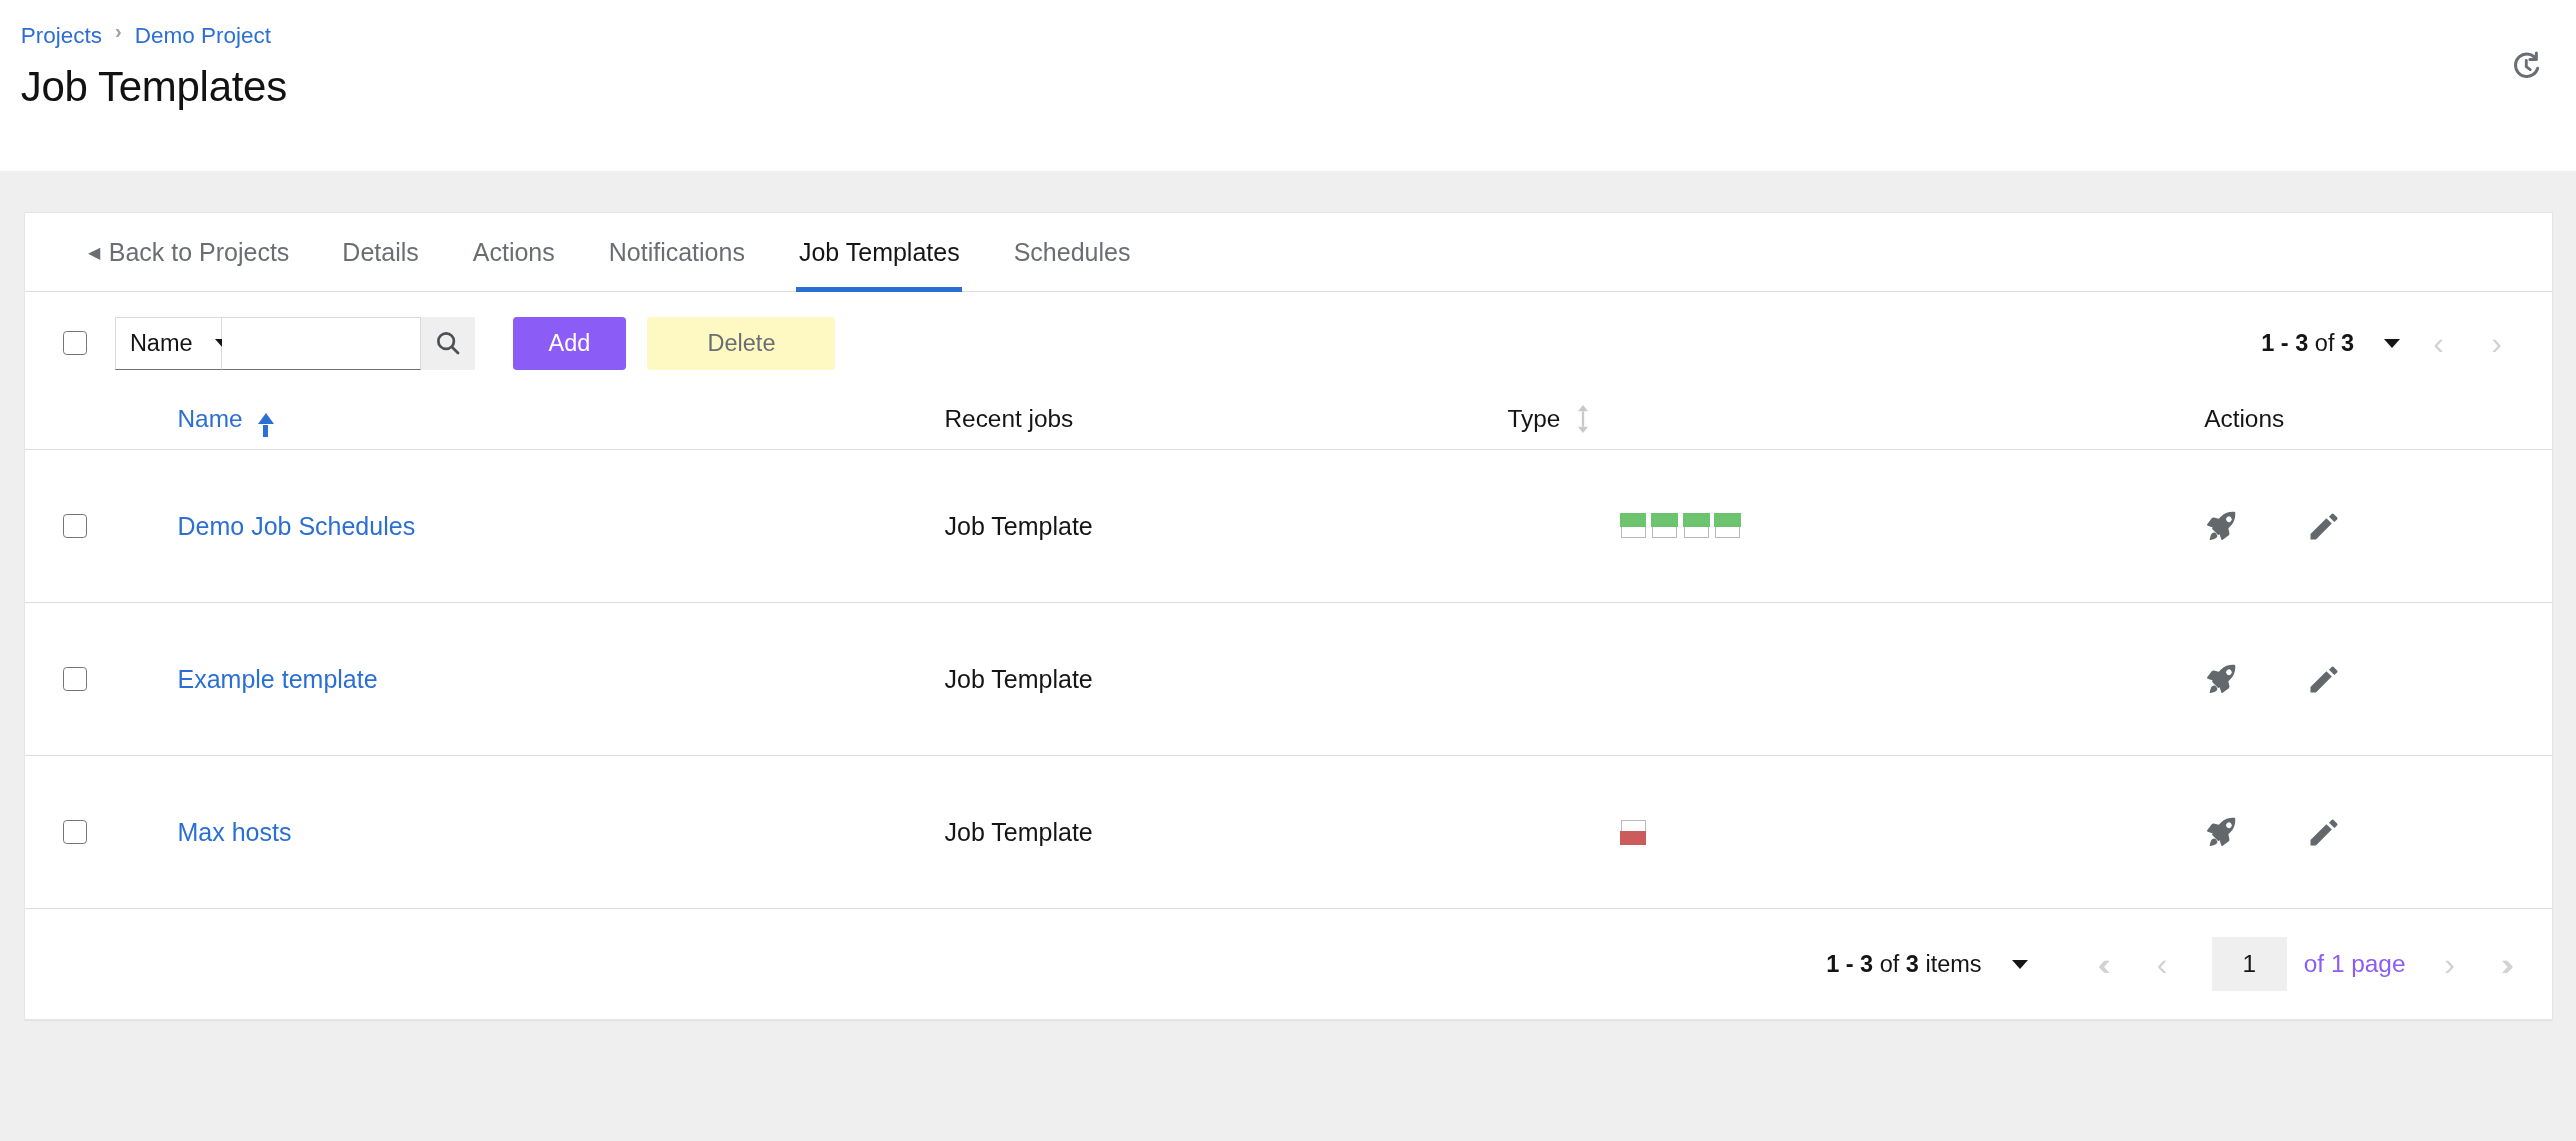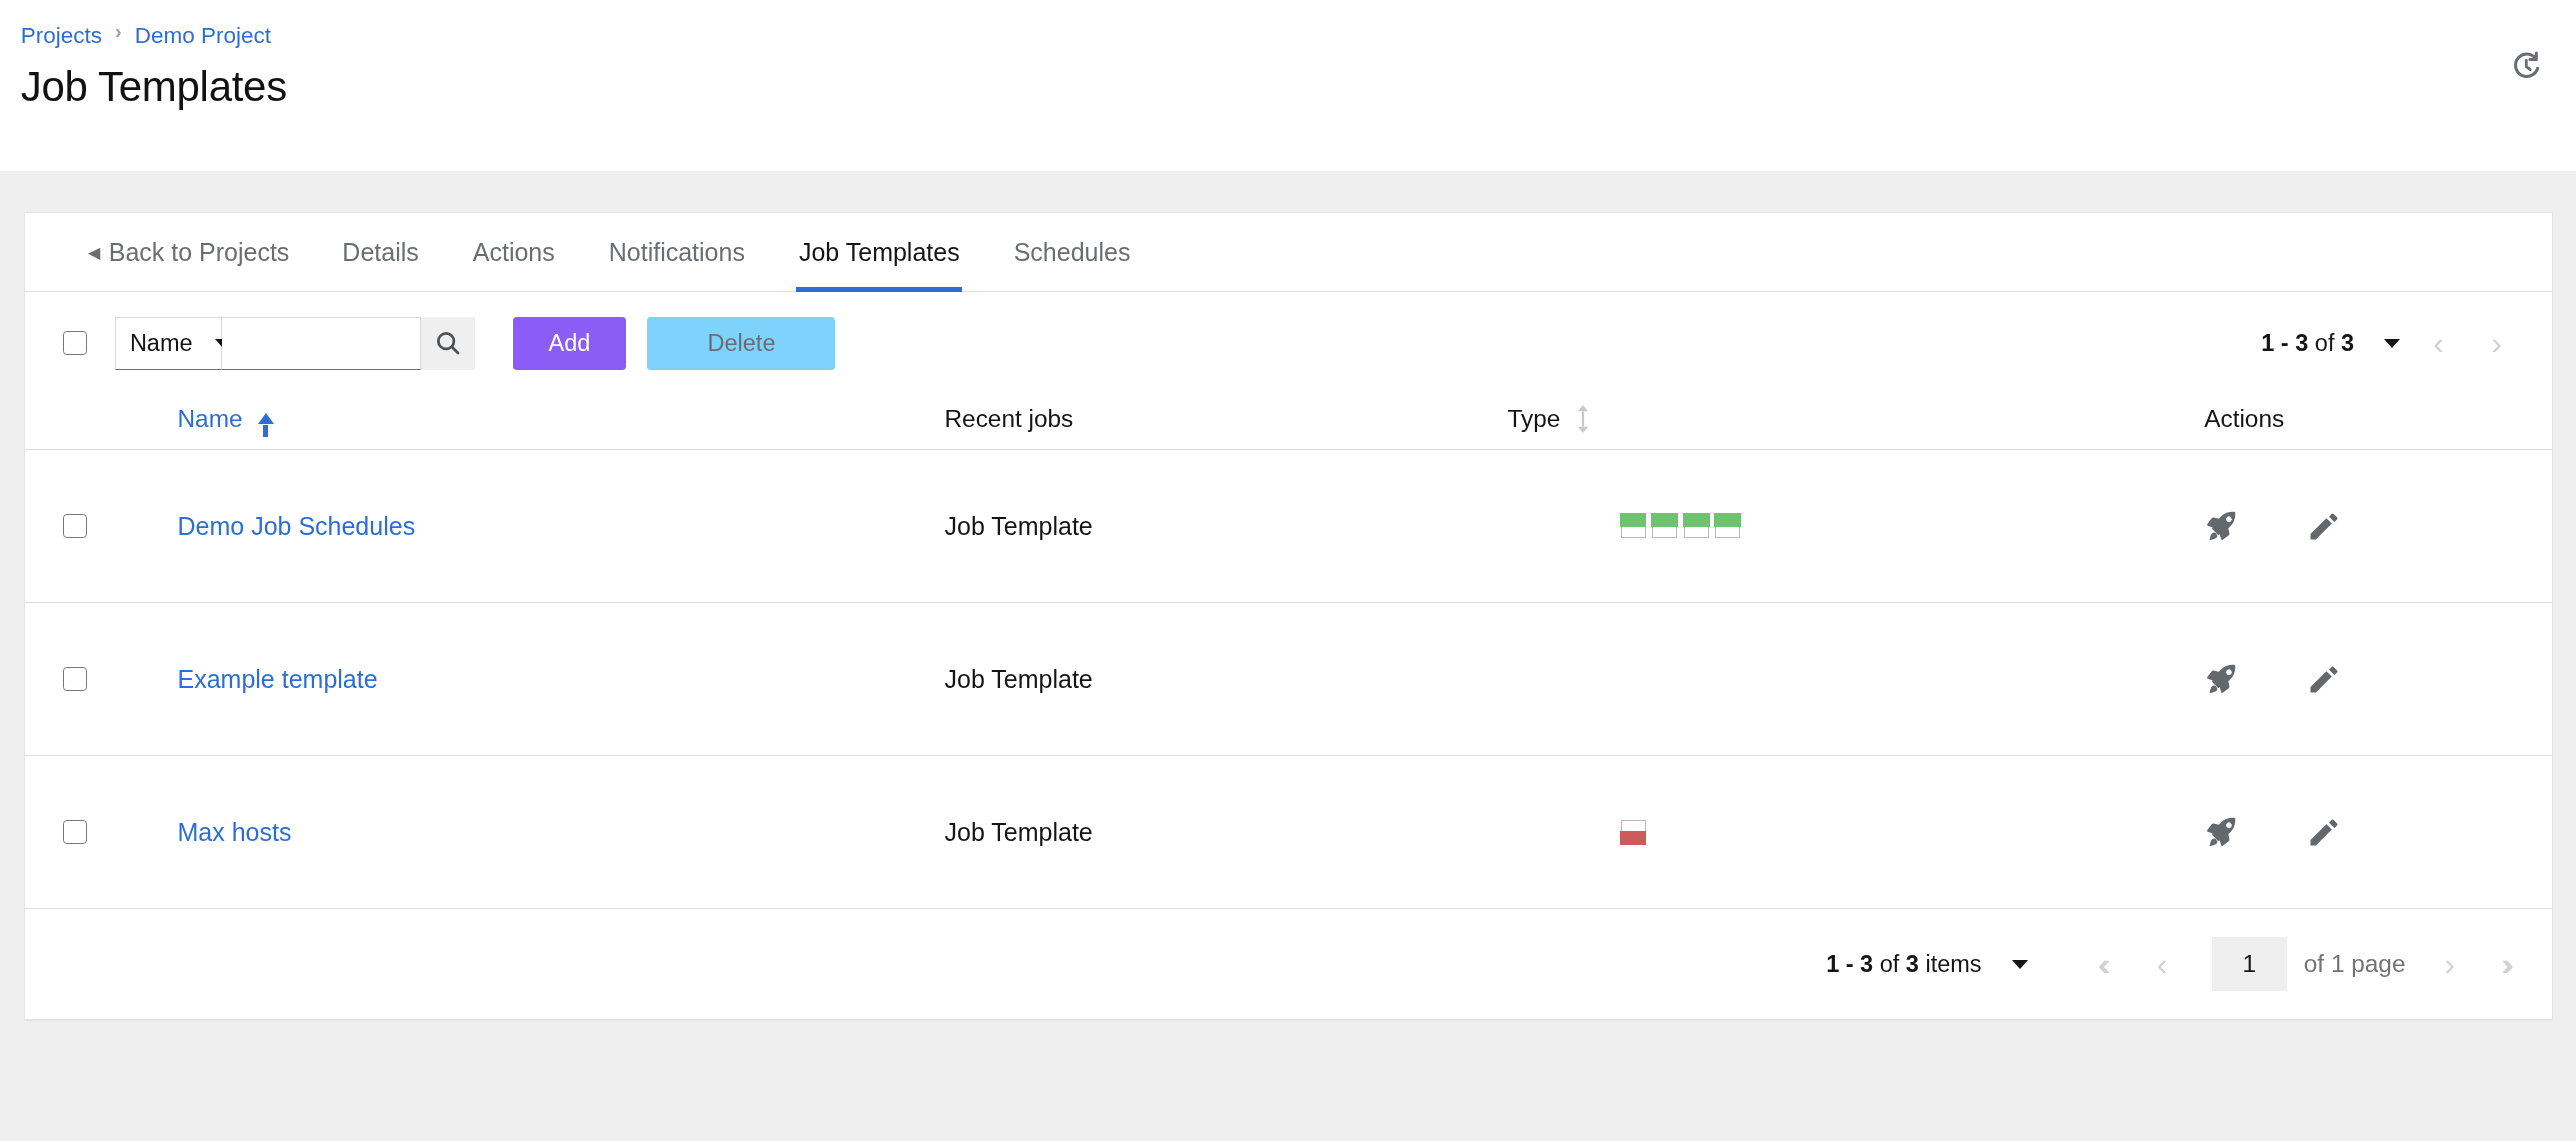--- a/index.html
+++ b/index.html
@@ -232,21 +232,21 @@
     font-family: inherit;
     white-space: nowrap;
   }
   .btn-primary {
     background: #8b5cf6;
     color: #ffffff;
     margin-left: 38px;
     min-width: 113px;
   }
   .btn-disabled {
-    background: #7dd3fc;
+    background: #fef9c3;
     color: #6a6e73;
     margin-left: 21.6px;
     min-width: 188px;
     cursor: default;
   }
 
   .toolbar-pagination {
     margin-left: auto;
     display: flex;
     align-items: center;
@@ -411,21 +411,21 @@
     background: #efefef;
     border: none;
     text-align: center;
     font-size: 24.4px;
     color: #151515;
     font-family: inherit;
     margin-left: 20.7px;
     margin-right: 17px;
     outline: none;
   }
-  .of-pages { font-size: 24.4px; color: #737373; white-space: nowrap; }
+  .of-pages { font-size: 24.4px; color: #8b5cf6; white-space: nowrap; }
 
   svg { display: block; }
 </style>
 </head>
 <body>
 
 <div class="page">
 
   <div class="page-header">
 

